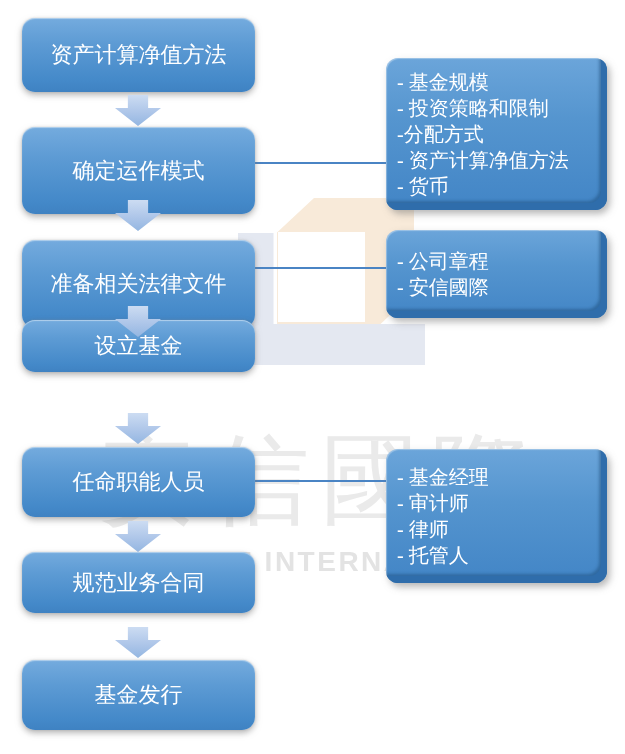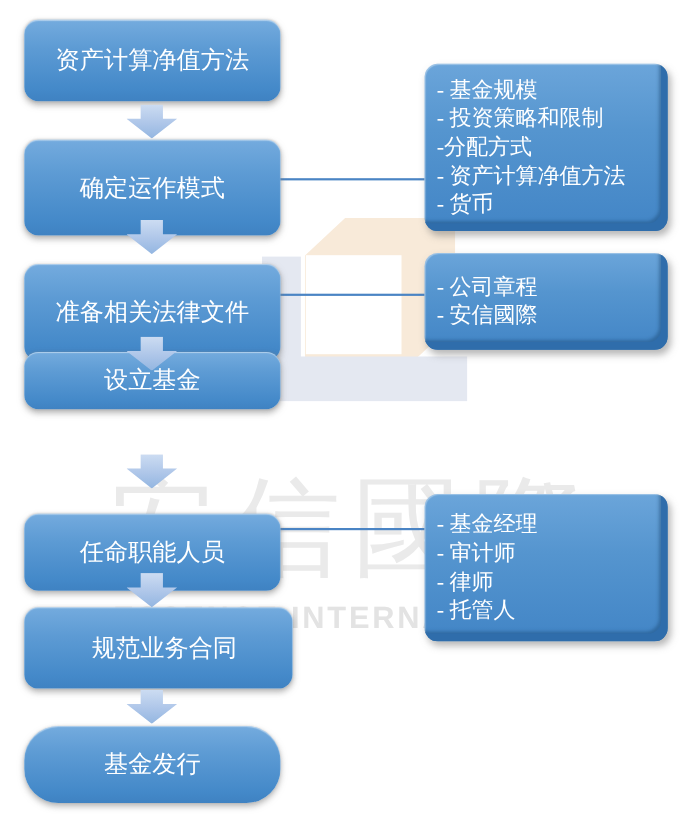--- a/index.html
+++ b/index.html
@@ -85,23 +85,23 @@
 </div>
 
 <div class="connector" style="top:162px;"></div>
 <div class="connector" style="top:267px;"></div>
 <div class="connector" style="top:480px;"></div>
 
 <div class="flow-box" style="top:18px;height:74px;">资产计算净值方法</div>
 <div class="flow-box" style="top:127px;height:87px;">确定运作模式</div>
 <div class="flow-box" style="top:240px;height:88px;">准备相关法律文件</div>
 <div class="flow-box" style="top:320px;height:52px;">设立基金</div>
-<div class="flow-box" style="top:447px;height:70px;margin-top:20px;">任命职能人员</div>
-<div class="flow-box" style="top:552px;height:74px;padding-left:11px;">规范业务合同</div>
-<div class="flow-box" style="top:660px;height:70px;border-radius:31px;">基金发行</div>
+<div class="flow-box" style="top:447px;height:70px;">任命职能人员</div>
+<div class="flow-box" style="top:552px;height:61px;">规范业务合同</div>
+<div class="flow-box" style="top:660px;height:70px;">基金发行</div>
 
 <div class="down-arrow" style="top:95px;"></div>
 <div class="down-arrow" style="top:200px;"></div>
 <div class="down-arrow" style="top:306px;"></div>
 <div class="down-arrow" style="top:413px;"></div>
 <div class="down-arrow" style="top:521px;"></div>
 <div class="down-arrow" style="top:627px;"></div>
 
 <div class="side-box" style="top:58px;height:152px;">
   <div class="line">- 基金规模</div>

